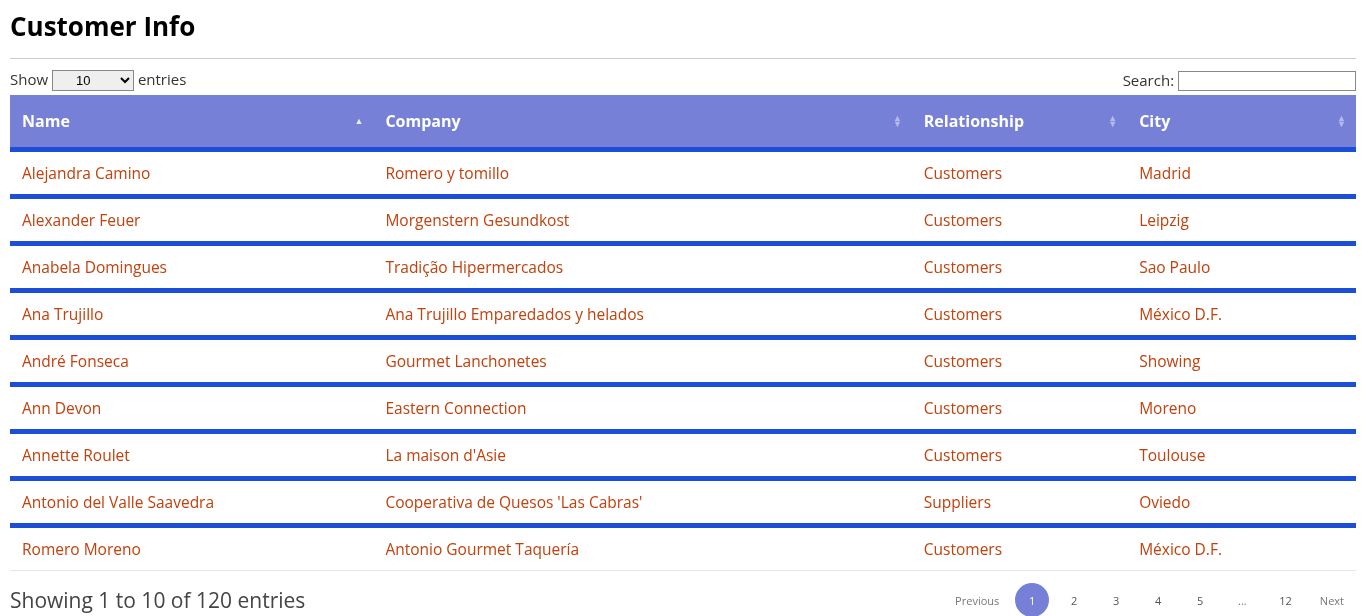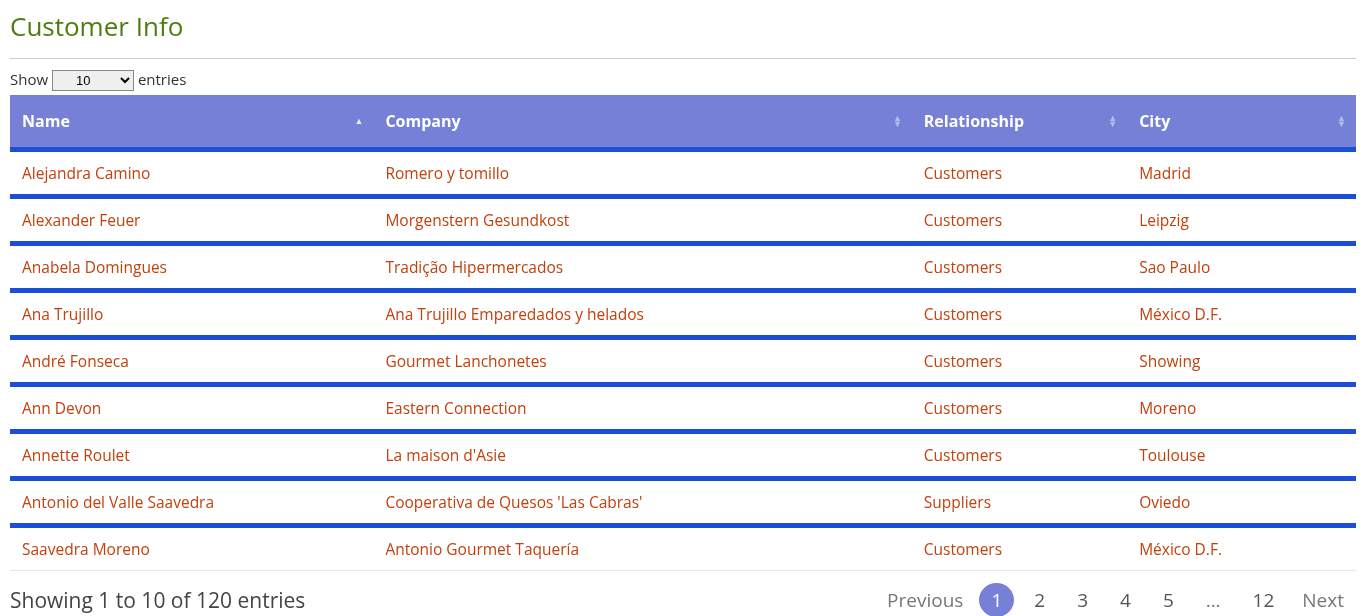--- a/index.html
+++ b/index.html
@@ -5,23 +5,23 @@
   * { box-sizing: border-box; }
   body {
     font-family: "Segoe UI", "Open Sans", Arial, sans-serif;
     margin: 0;
     padding: 8px 10px;
     color: #333;
     font-size: 15px;
   }
   h2.title {
     font-size: 26px;
-    font-weight: 400;
+    font-weight: 700;
     margin: 0 0 14px 0;
-    color: #4d7c0f;
+    color: #000000;
   }
   hr.rule {
     border: none;
     border-top: 1px solid #ccc;
     margin: 0 0 10px 0;
   }
   .controls {
     display: flex;
     justify-content: space-between;
     align-items: center;
@@ -99,21 +99,21 @@
   }
   .paginate .pg {
     min-width: 34px;
     height: 34px;
     display: inline-flex;
     align-items: center;
     justify-content: center;
     padding: 0 12px;
     color: #555;
     cursor: pointer;
-    font-size: 19px;
+    font-size: 11px;
     border-radius: 50%;
     margin: 0 4px;
     background: transparent;
     border: none;
     font-family: inherit;
   }
   .paginate .pg.nav {
     border-radius: 4px;
     color: #777;
     padding: 0 8px;
@@ -132,20 +132,24 @@
 <body>
 
 <h2 class="title">Customer Info</h2>
 <hr class="rule">
 
 <div class="controls">
   <div class="length-ctrl">
     <span>Show</span>
     <select id="len-select"><option value="10">10</option><option value="25">25</option><option value="50">50</option><option value="100">100</option></select>
     <span>entries</span>
+  </div>
+  <div class="search-ctrl">
+    <span>Search:</span>
+    <input type="text" value="" style="">
   </div>
 </div>
 
 <table class="dt">
   <colgroup>
     <col class="col-name">
       <col class="col-company">
       <col class="col-rel">
       <col class="col-city">
   </colgroup>
@@ -223,21 +227,21 @@
         <td>Customers</td>
         <td>Toulouse</td>
       </tr>
       <tr>
         <td>Antonio del Valle Saavedra</td>
         <td>Cooperativa de Quesos 'Las Cabras'</td>
         <td>Suppliers</td>
         <td>Oviedo</td>
       </tr>
       <tr>
-        <td>Saavedra Moreno</td>
+        <td>Romero Moreno</td>
         <td>Antonio Gourmet Taquería</td>
         <td>Customers</td>
         <td>México D.F.</td>
       </tr>
     </tbody>
 </table>
 
 <div class="footer">
   <div class="info">Showing 1 to 10 of 120 entries</div>
   <div class="paginate" id="paginate">

